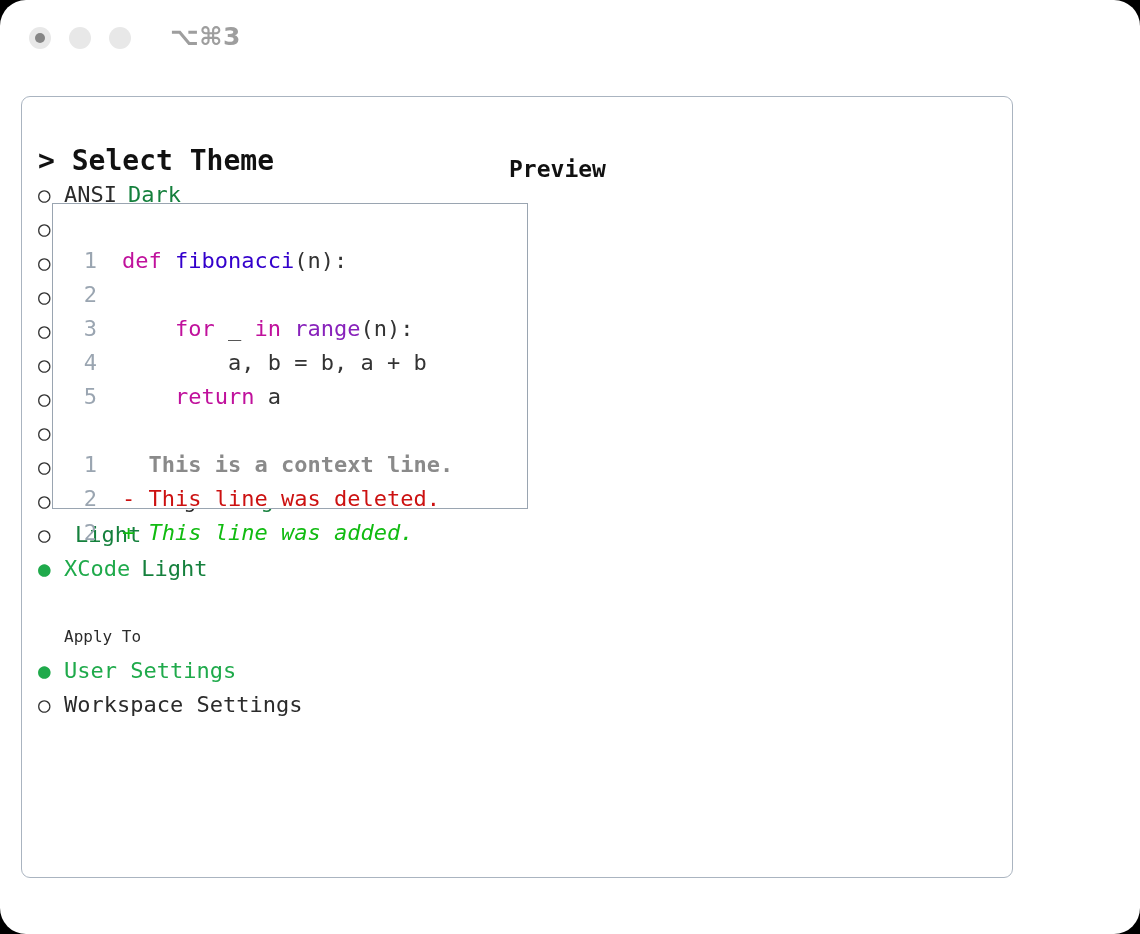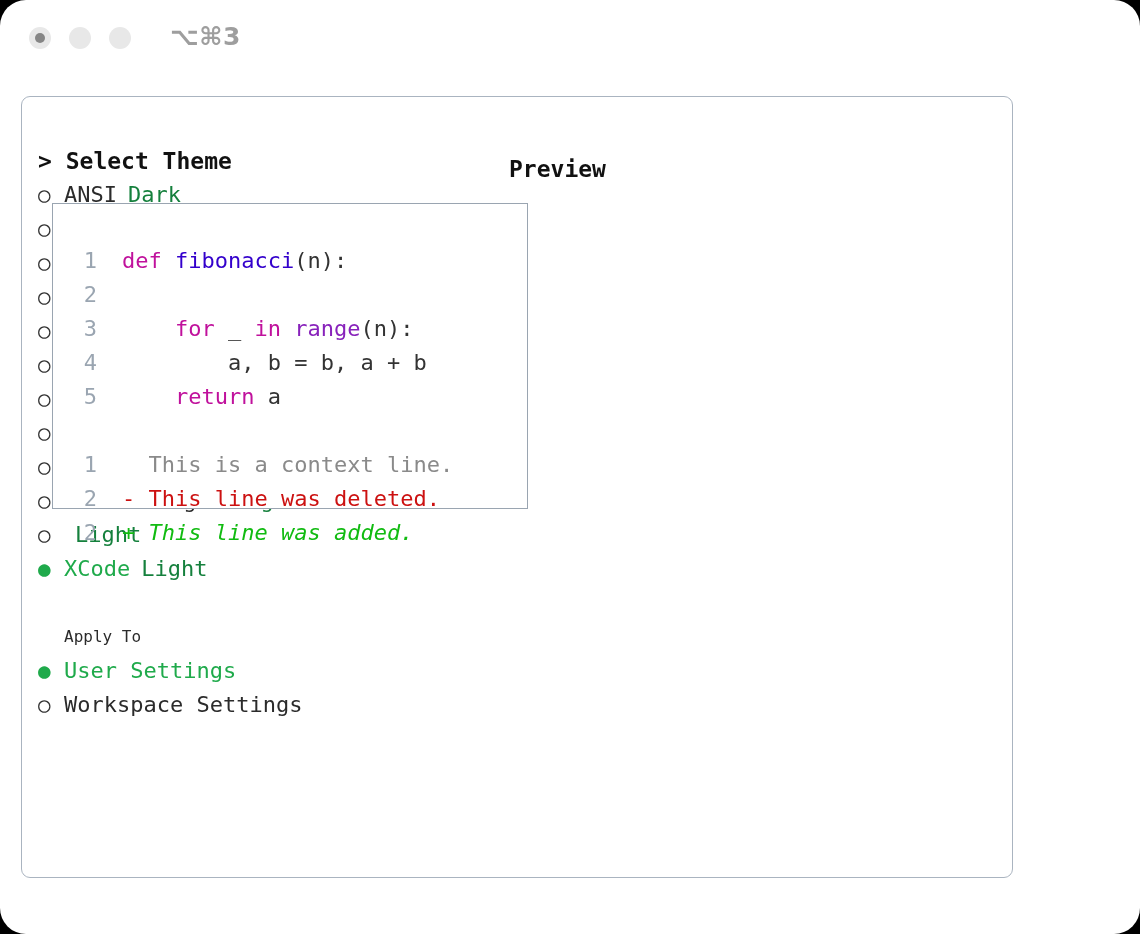--- a/index.html
+++ b/index.html
@@ -75,21 +75,21 @@
   }
 
   
   .left-col {
     position: absolute;
     left: 16px;
     top: 47px;
     width: 440px;
   }
   .section-title {
-    font-size: 23px;
+    font-size: 28px;
     font-weight: bold;
     color: #111111;
     line-height: 34px;
     white-space: pre;
     margin: 0;
   }
   .opt-row {
     display: flex;
     align-items: baseline;
     line-height: 34px;
@@ -181,21 +181,21 @@
   }
   .code-text { white-space: pre; margin-left: 12px; }
   .blank-line { height: 34px; }
 
   .tok-kw   { color: #c0119c; }
   .tok-fn   { color: #3300cc; }
   .tok-num  { color: #2222dd; }
   .tok-bfn  { color: #8822bb; }
   .tok-plain{ color: #333333; }
 
-  .diff-ctx { color: #8a8a8a; }
+  .diff-ctx { color: #8a8a8a; font-weight: bold; }
   .diff-del { color: #cc1111; }
   .diff-add { color: #11bb11; font-style: italic; }
 </style>
 </head>
 <body>
 
 <div class="window">
 
   <div class="titlebar">
     <div class="dot d1">

